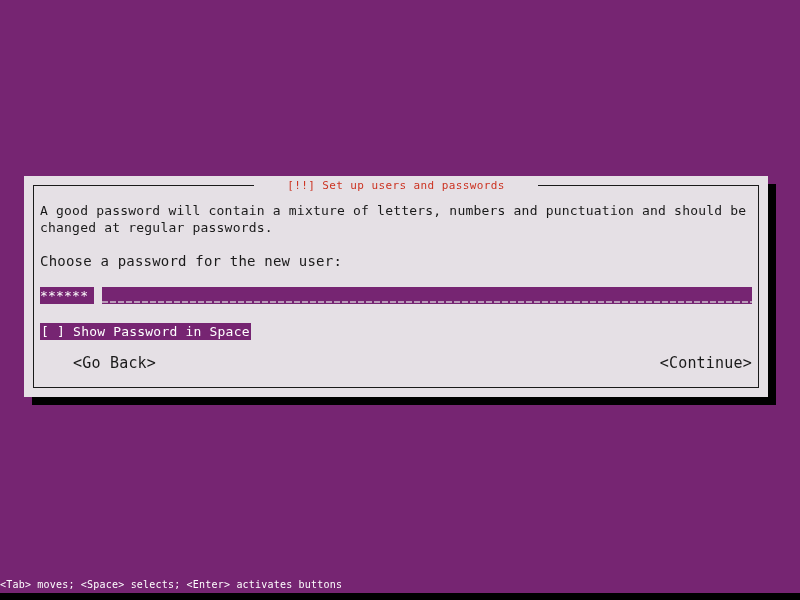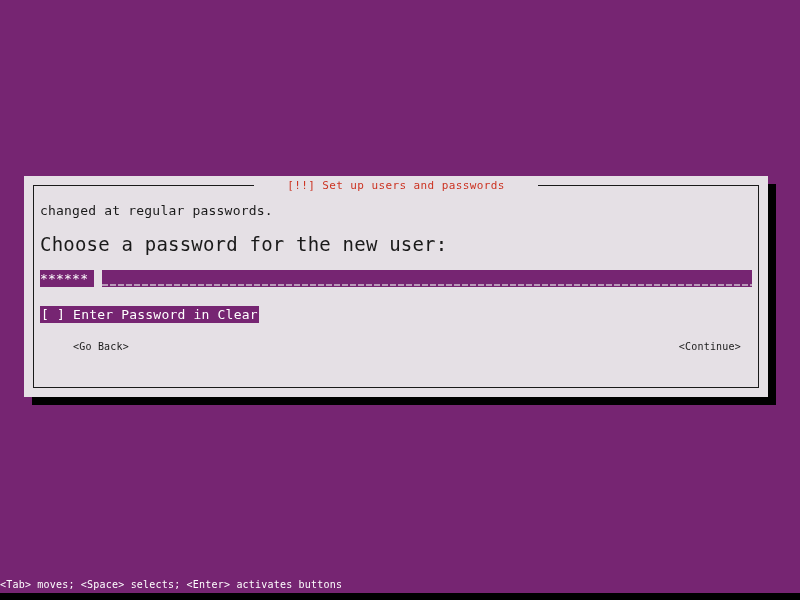--- a/index.html
+++ b/index.html
@@ -84,21 +84,21 @@
     color: #1a1a1a;
     font-size: 13px;
     line-height: 17px;
     white-space: pre;
     letter-spacing: 0.2px;
   }
 
   #prompt-line {
     margin-top: 17px;
     color: #1a1a1a;
-    font-size: 19px;
+    font-size: 14px;
     line-height: 17px;
     white-space: pre;
     letter-spacing: 0.2px;
   }
 
   
   #password-row {
     position: relative;
     margin-top: 17px;
     height: 19px;
@@ -170,27 +170,27 @@
     margin-top: 17px;
     height: 18px;
     width: 712px;
   }
   .dlg-button {
     position: absolute;
     top: 0;
     height: 17px;
     line-height: 17px;
     color: #1a1a1a;
-    font-size: 10px;
+    font-size: 15px;
     white-space: pre;
     letter-spacing: 0.2px;
     background: transparent;
   }
   #go-back-button  { left: 33px; }
-  #continue-button { right: 11px; }
+  #continue-button { right: 0; }
 
   
   #status-bar {
     position: absolute;
     left: 0;
     top: 576px;
     width: 800px;
     height: 17px;
     line-height: 17px;
     color: #ffffff;
@@ -222,34 +222,35 @@
     <div class="frame-line" id="frame-top-left"></div>
     <div class="frame-line" id="frame-top-right"></div>
     <div class="frame-line" id="frame-left"></div>
     <div class="frame-line" id="frame-right"></div>
     <div class="frame-line" id="frame-bottom"></div>
 
     <div id="dialog-title">[!!] Set up users and passwords</div>
 
     <div id="content">
 
+      <div class="body-line">A good password will contain a mixture of letters, numbers and punctuation and should be</div>
 
       <div class="body-line">changed at regular passwords.</div>
 
       <div id="prompt-line">Choose a password for the new user:</div>
 
       <div id="password-row">
         <div id="password-fill"></div>
         <div id="password-masked">******</div>
         <div id="password-cursor"></div>
         <div id="password-underline"></div>
       </div>
 
       <div id="checkbox-row">
-        <span id="checkbox-item">[ ] Enter Password in Clear</span>
+        <span id="checkbox-item">[ ] Show Password in Space</span>
       </div>
 
       <div id="buttons-row">
         <span class="dlg-button" id="go-back-button">&lt;Go Back&gt;</span>
         <span class="dlg-button" id="continue-button">&lt;Continue&gt;</span>
       </div>
 
     </div>
   </div>
 

